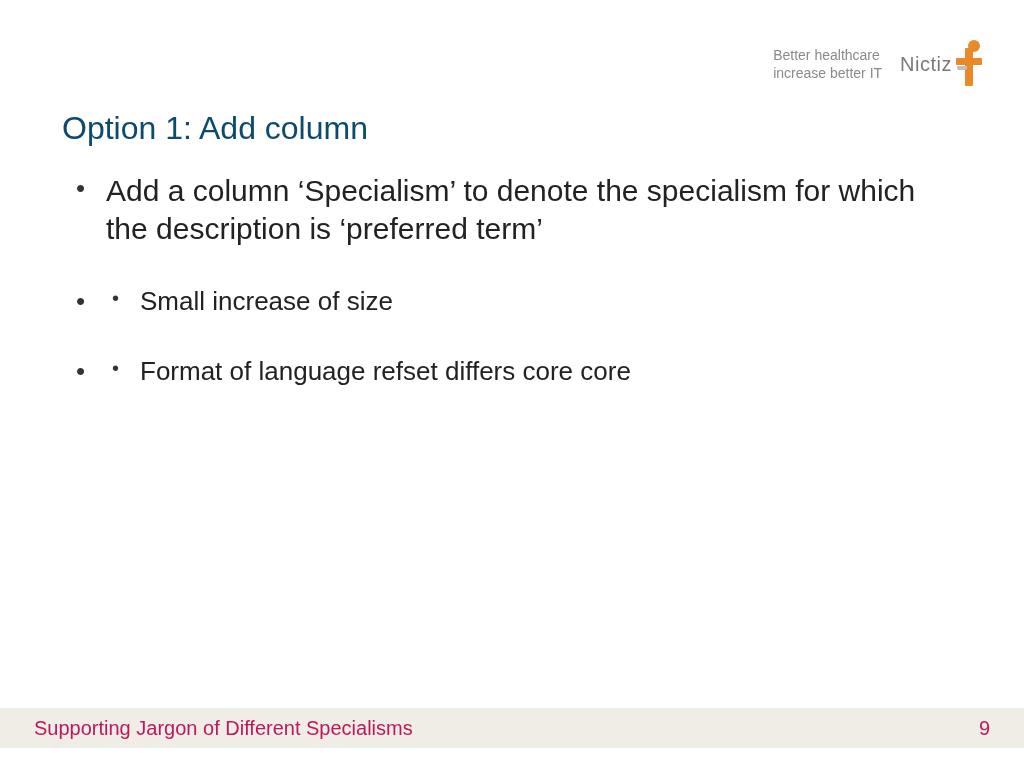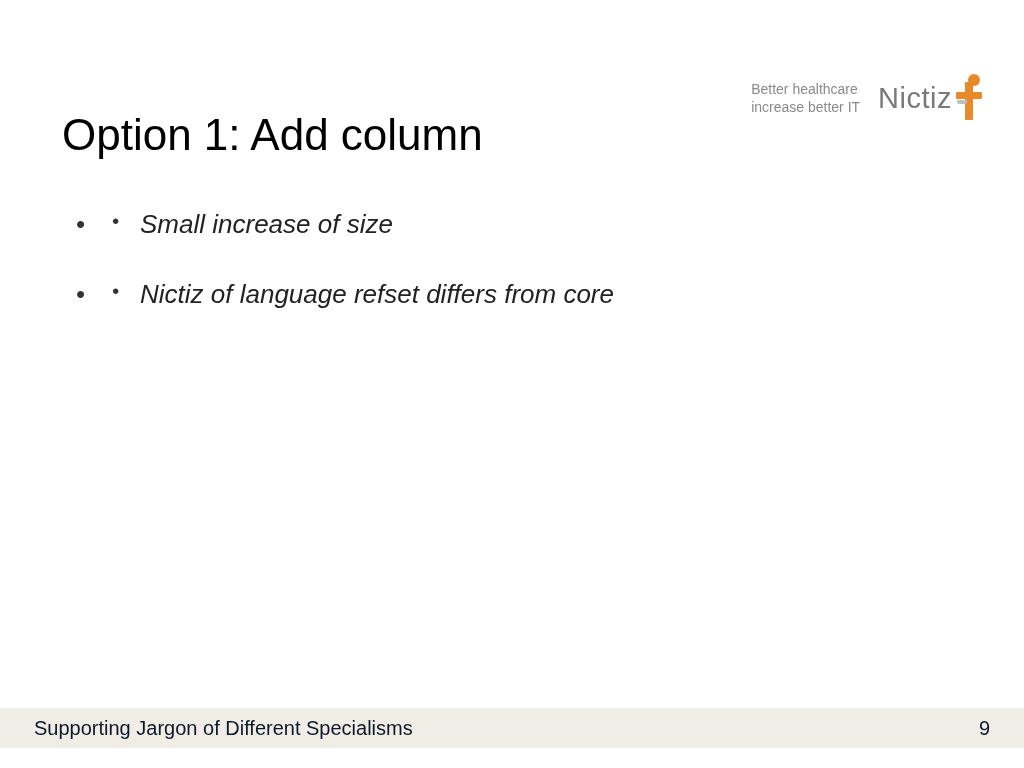--- a/index.html
+++ b/index.html
@@ -1,35 +1,35 @@
 <!DOCTYPE html>
 <html><head>
 <meta charset="utf-8">
 <style>
   * { margin: 0; padding: 0; box-sizing: border-box; }
   html, body { width: 1024px; height: 768px; font-family: Verdana, Geneva, sans-serif; background: #fff; overflow: hidden; }
   .slide { position: relative; width: 1024px; height: 768px; }
-  .header { position: absolute; top: 40px; right: 40px; display: flex; align-items: center; gap: 18px; margin-top: 34px; }
+  .header { position: absolute; top: 40px; right: 40px; display: flex; align-items: center; gap: 18px; }
   .tagline { color: #8a8a8a; font-size: 14px; line-height: 1.3; text-align: left; }
   .logo { display: flex; align-items: center; }
-  .logo-text { font-family: Verdana, sans-serif; font-size: 29px; color: #7a7a7a; letter-spacing: 0.5px; font-weight: 400; }
+  .logo-text { font-family: Verdana, sans-serif; font-size: 20px; color: #7a7a7a; letter-spacing: 0.5px; font-weight: 400; }
   .logo-mark { position: relative; width: 30px; height: 48px; margin-left: 2px; }
   .t-stem { position: absolute; left: 11px; top: 8px; width: 8px; height: 38px; background: #e88a2a; border-radius: 1px; }
   .t-bar  { position: absolute; left: 2px; top: 18px; width: 26px; height: 7px; background: #e88a2a; border-radius: 1px; }
   .t-dot  { position: absolute; left: 14px; top: 0; width: 12px; height: 12px; background: #e88a2a; border-radius: 50%; }
   .t-shadow { position: absolute; left: 3px; top: 26px; width: 10px; height: 4px; background: #bfbfbf; border-radius: 0 0 2px 2px; }
-  .title { position: absolute; left: 62px; top: 110px; font-size: 44px; color: #000000; font-weight: 400; }
+  .title { position: absolute; left: 62px; top: 110px; font-size: 32px; color: #0c4a6e; font-weight: 400; }
   .content { position: absolute; left: 70px; top: 172px; width: 880px; color: #222; }
   ul.top { list-style: none; }
   ul.top > li { position: relative; padding-left: 36px; font-size: 30px; line-height: 1.28; margin-bottom: 24px; }
   ul.top > li::before { content: "•"; position: absolute; left: 6px; top: 0; font-size: 26px; color: #333; }
-  ul.sub { list-style: none; margin-top: 36px; font-style: italic; }
+  ul.sub { list-style: none; margin-top: 36px; }
   ul.sub > li { position: relative; padding-left: 34px; font-size: 26px; line-height: 1.3; margin-bottom: 22px; }
   ul.sub > li::before { content: "•"; position: absolute; left: 6px; top: 0; font-size: 20px; color: #333; }
-  .footer { position: absolute; left: 0; bottom: 20px; width: 1024px; height: 40px; background: #efede5; display: flex; align-items: center; justify-content: space-between; padding: 0 34px; color: #0f172a; font-size: 20px; }
+  .footer { position: absolute; left: 0; bottom: 20px; width: 1024px; height: 40px; background: #efede5; display: flex; align-items: center; justify-content: space-between; padding: 0 34px; color: #be185d; font-size: 20px; }
 </style>
 </head>
 <body>
 
 <div class="slide">
 
   <div class="header">
     <div class="tagline">
       <div>Better healthcare</div>
       <div>increase better IT</div>
@@ -42,28 +42,29 @@
         <span class="t-bar"></span>
         <span class="t-shadow"></span>
       </span>
     </div>
   </div>
 
   <h1 class="title">Option 1: Add column</h1>
 
   <div class="content">
     <ul class="top">
+      <li>Add a column ‘Specialism’ to denote the specialism for which the description is ‘preferred term’</li>
       <li>
         <ul class="sub">
           <li>Small increase of size</li>
         </ul>
       </li>
       <li>
         <ul class="sub">
-          <li>Nictiz of language refset differs from core</li>
+          <li>Format of language refset differs core core</li>
         </ul>
       </li>
     </ul>
   </div>
 
   <div class="footer">
     <span>Supporting Jargon of Different Specialisms</span>
     <span>9</span>
   </div>
 

